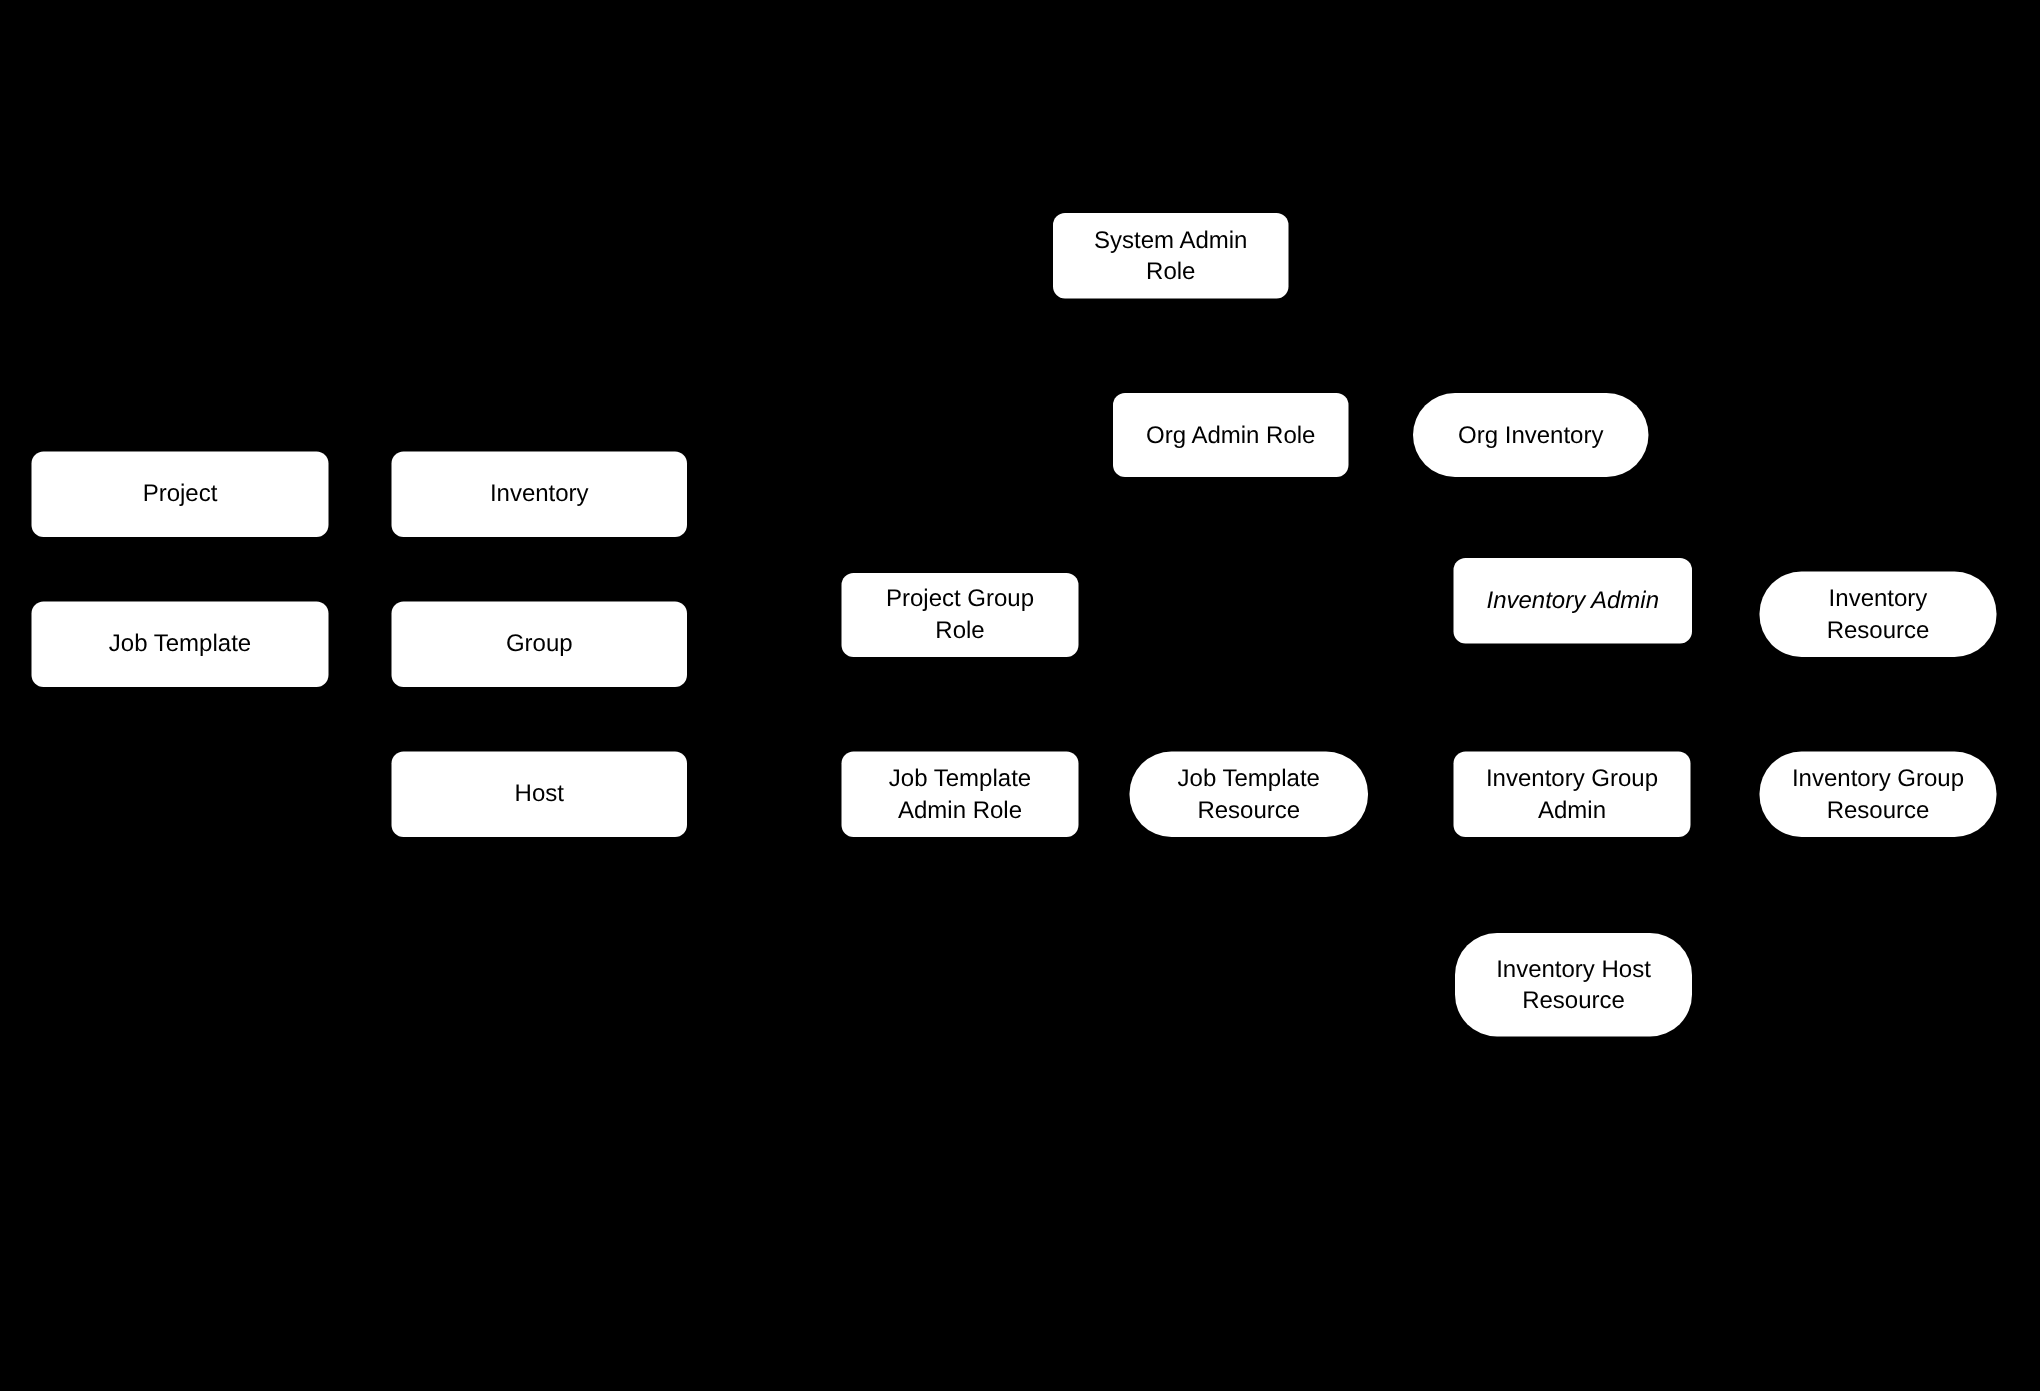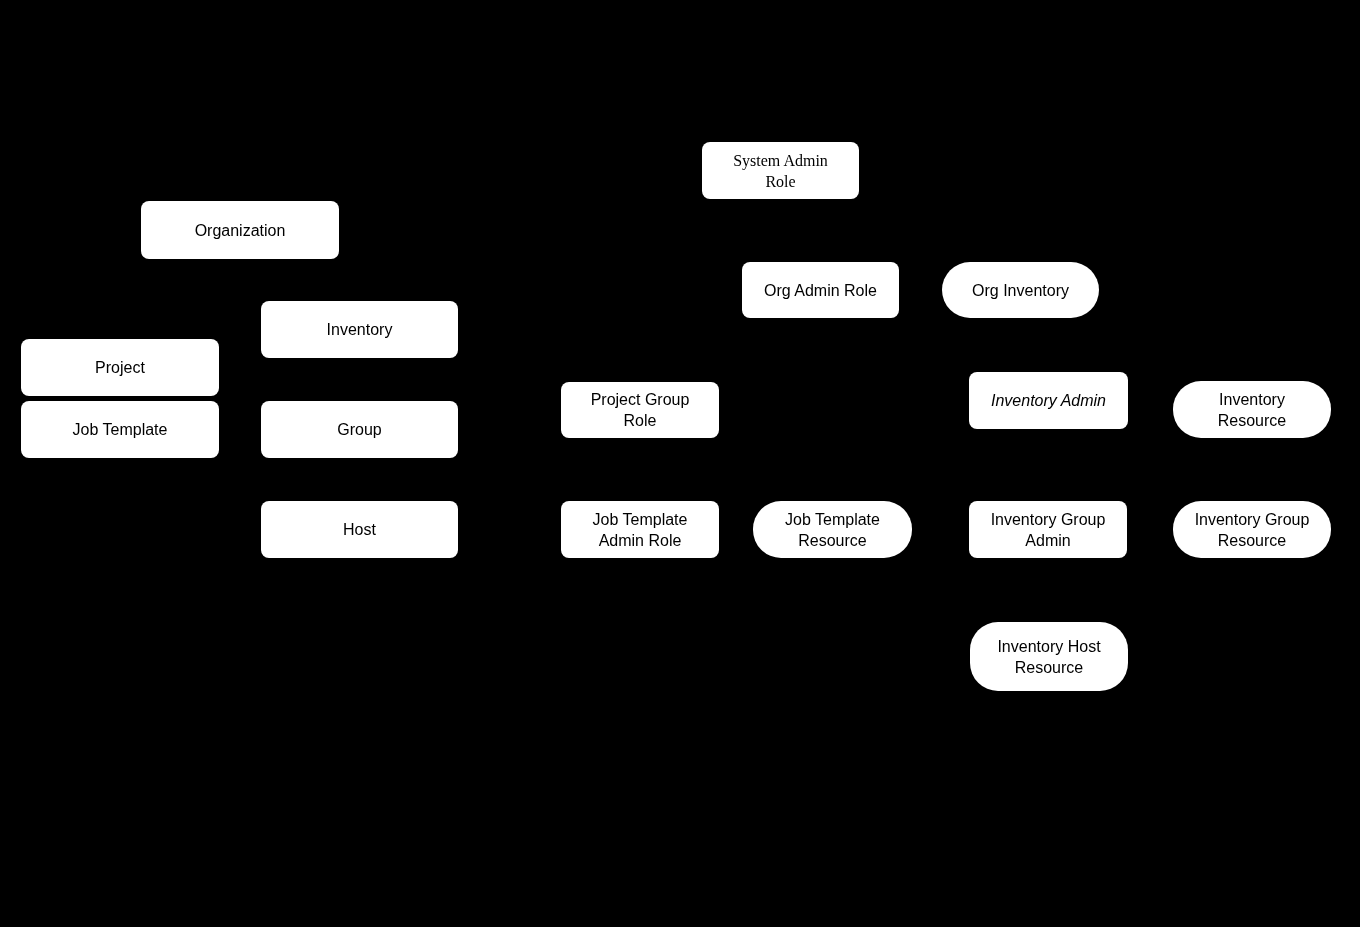--- a/index.html
+++ b/index.html
@@ -26,43 +26,42 @@
     font-size: 16px;
     line-height: 21px;
     white-space: pre-line;
     box-sizing: border-box;
   }
   .rect { border-radius: 8px; }
   .pill { border-radius: 28px; }
 
   
   .n-organization            { left: 141px;  top: 201px; width: 198px; height: 58px; }
-  .n-project                 { left: 21px;   top: 301px; width: 198px; height: 57px; margin-top: 38px; }
+  .n-project                 { left: 21px;   top: 301px; width: 198px; height: 57px; }
   .n-inventory               { left: 261px;  top: 301px; width: 197px; height: 57px; }
   .n-job-template            { left: 21px;   top: 401px; width: 198px; height: 57px; }
   .n-group                   { left: 261px;  top: 401px; width: 197px; height: 57px; }
   .n-host                    { left: 261px;  top: 501px; width: 197px; height: 57px; }
-  .n-system-admin-role       { left: 702px;  top: 142px; width: 157px; height: 57px; font-family: Liberation Serif, serif; }
+  .n-system-admin-role       { left: 702px;  top: 142px; width: 157px; height: 57px; }
   .n-org-admin-role          { left: 742px;  top: 262px; width: 157px; height: 56px; }
   .n-org-resource            { left: 942px;  top: 262px; width: 157px; height: 56px; }
   .n-project-admin-role      { left: 561px;  top: 382px; width: 158px; height: 56px; }
   .n-project-resource        { left: 753px;  top: 382px; width: 158px; height: 56px; }
   .n-inventory-admin         { left: 969px;  top: 372px; width: 159px; height: 57px; font-style: italic; }
   .n-inventory-resource      { left: 1173px; top: 381px; width: 158px; height: 57px; }
   .n-job-template-admin-role { left: 561px;  top: 501px; width: 158px; height: 57px; }
   .n-job-template-resource   { left: 753px;  top: 501px; width: 159px; height: 57px; }
   .n-inventory-group-admin   { left: 969px;  top: 501px; width: 158px; height: 57px; }
   .n-inventory-group-resource{ left: 1173px; top: 501px; width: 158px; height: 57px; }
   .n-inventory-host-resource { left: 970px;  top: 622px; width: 158px; height: 69px; }
 </style>
 </head>
 <body>
 
 <div class="canvas">
-  <div class="node rect n-organization">Organization</div>
   <div class="node rect n-project">Project</div>
   <div class="node rect n-inventory">Inventory</div>
   <div class="node rect n-job-template">Job Template</div>
   <div class="node rect n-group">Group</div>
   <div class="node rect n-host">Host</div>
   <div class="node rect n-system-admin-role">System Admin
 Role</div>
   <div class="node rect n-org-admin-role">Org Admin Role</div>
   <div class="node pill n-org-resource">Org Inventory</div>
   <div class="node rect n-project-admin-role">Project Group

